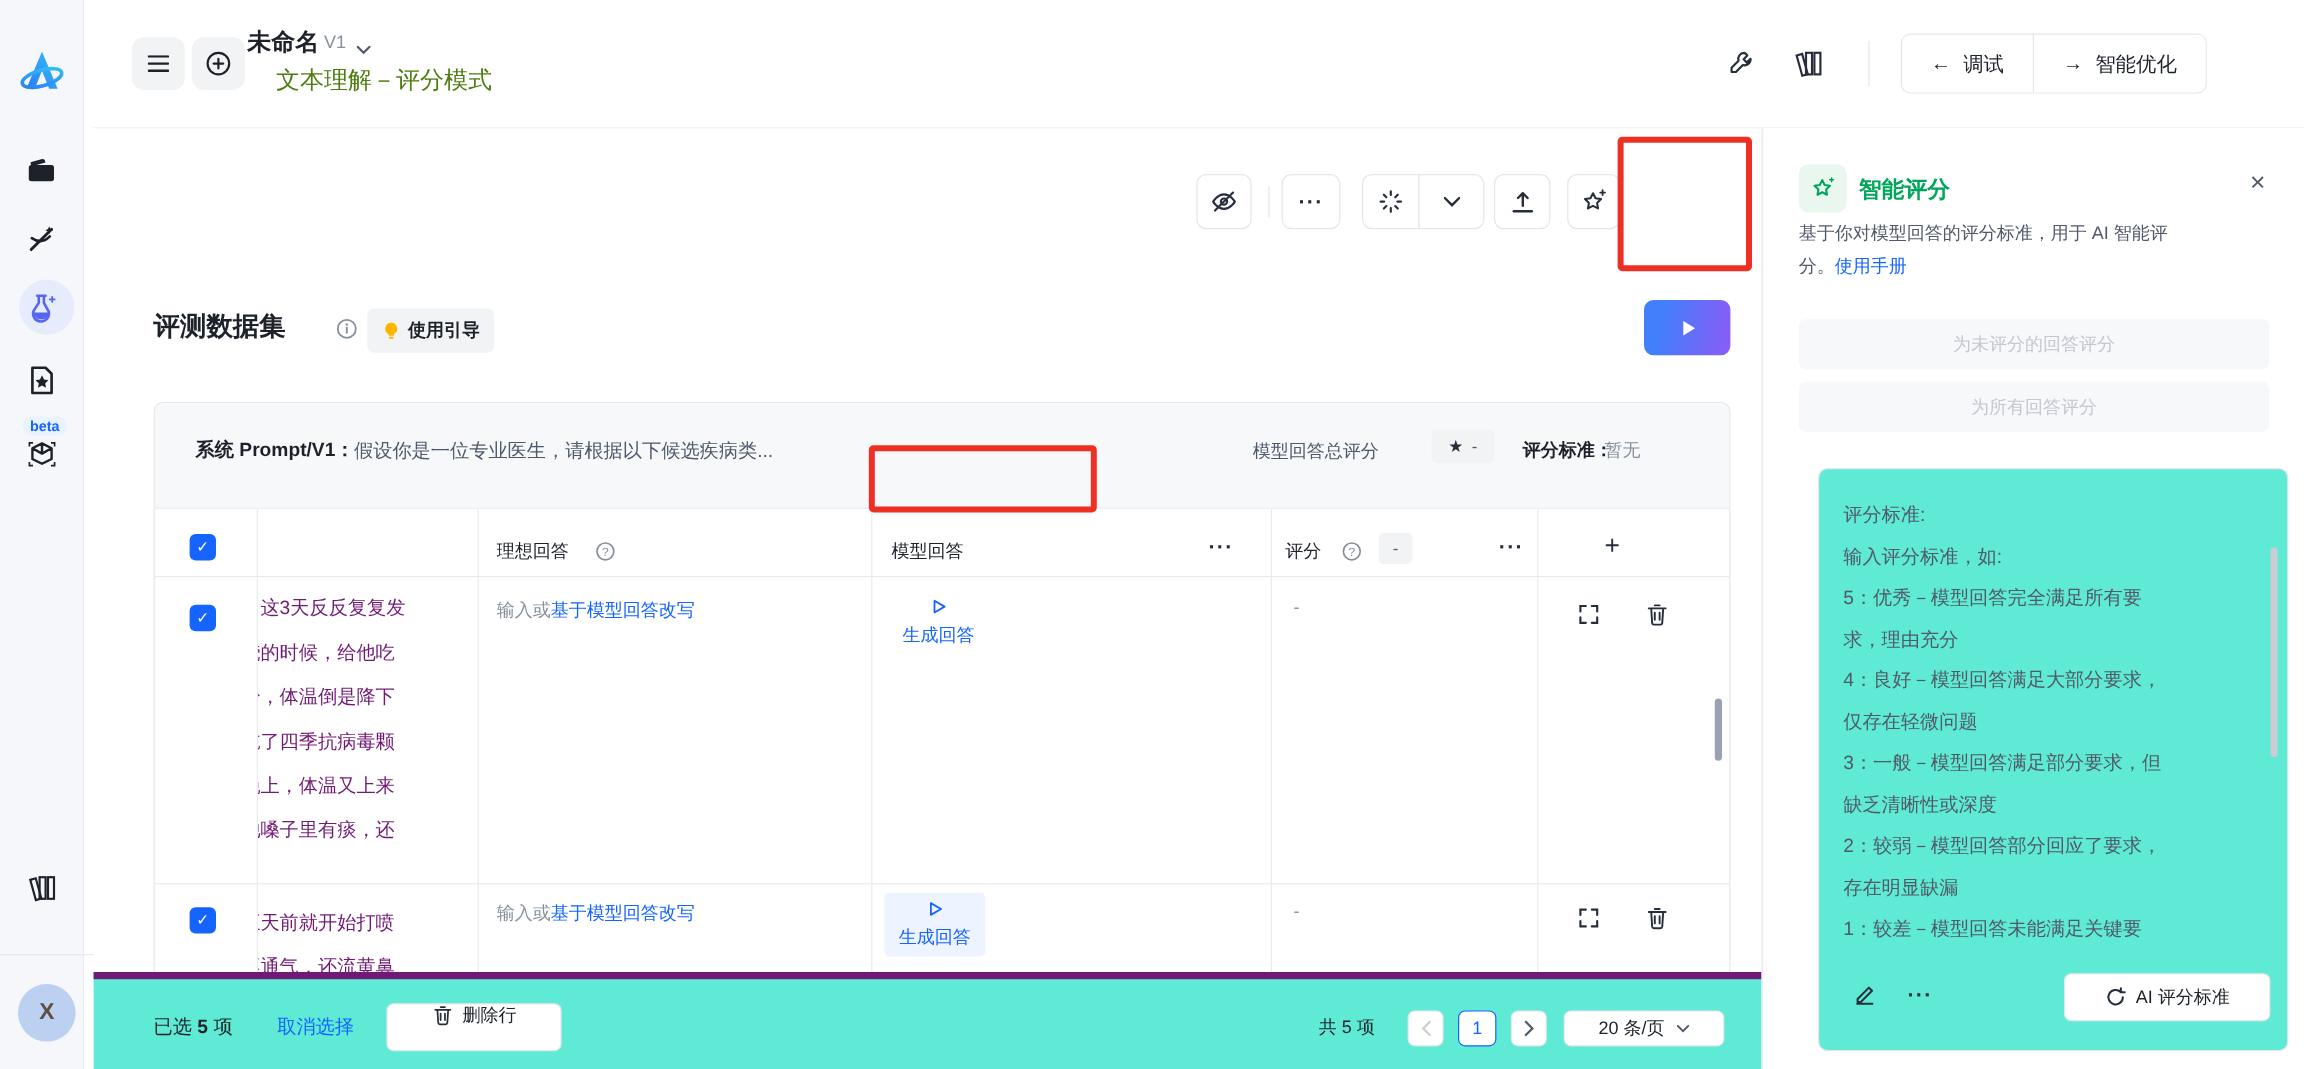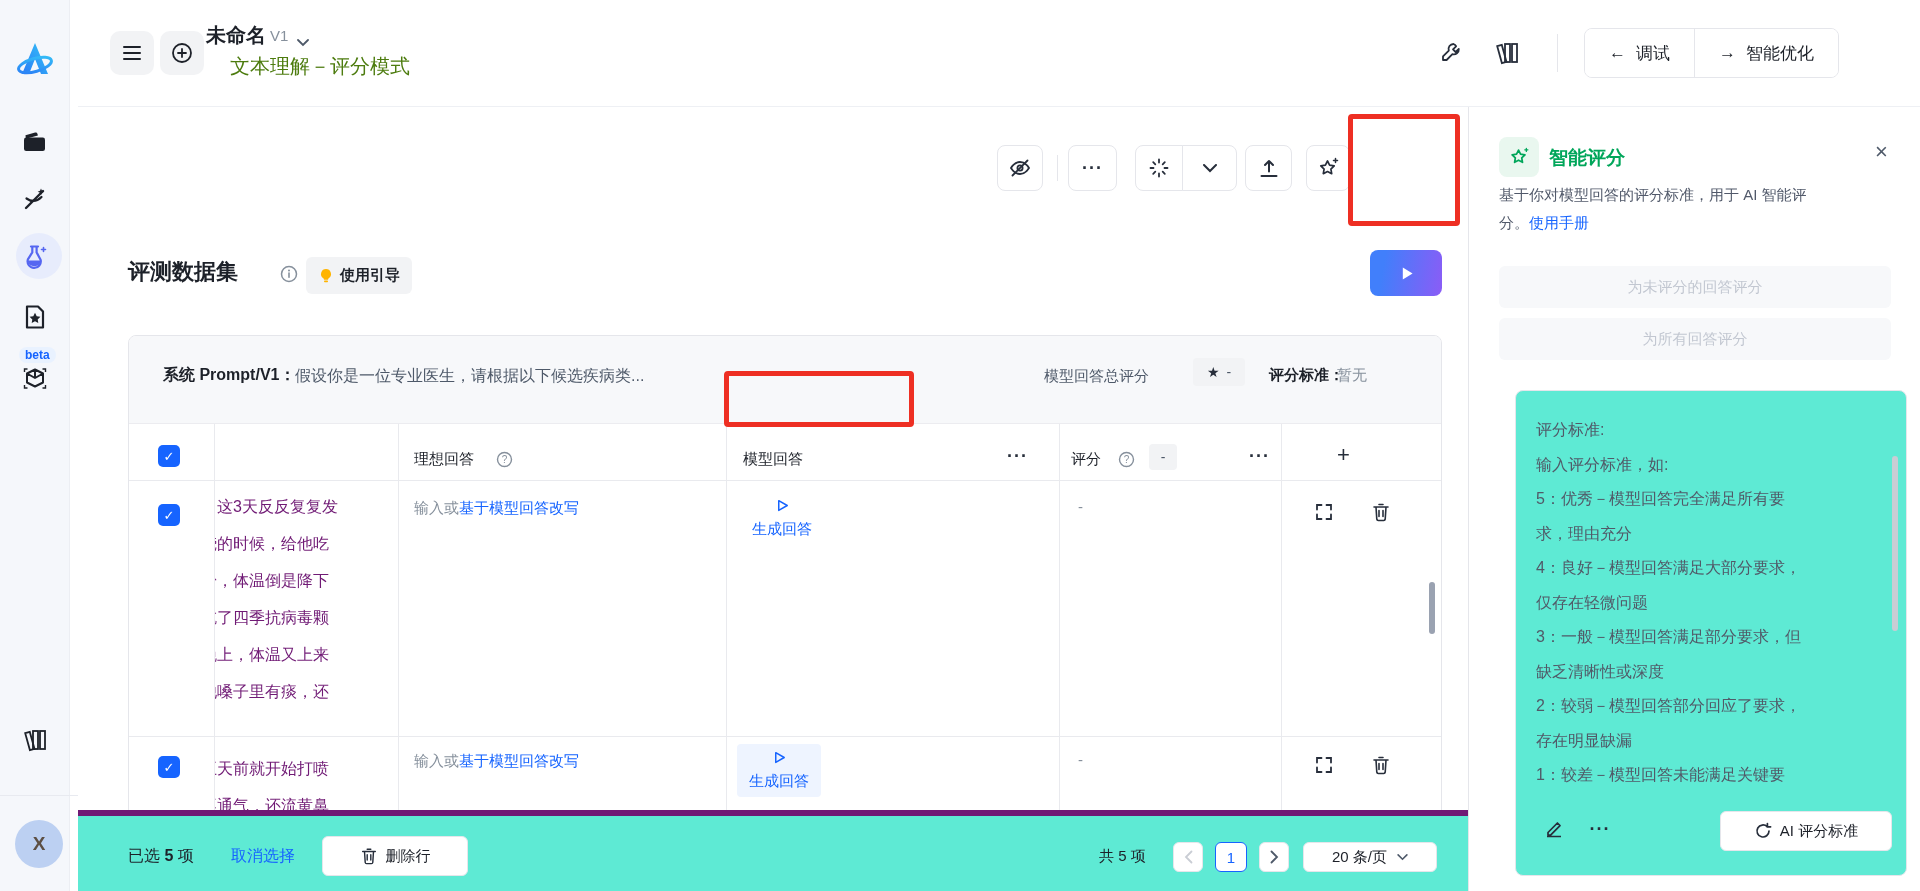--- a/index.html
+++ b/index.html
@@ -347,21 +347,21 @@
 
   </div>
 
   <div class="mfooter">
     <span class="abs" style="left:50px;top:30px;font-size:16px;">
       <span>已选</span>
       <span style="font-weight:700;">5</span>
       <span>项</span>
     </span>
     <span class="link abs" style="left:153px;top:30px;font-size:16px;">取消选择</span>
-    <div class="abs" style="left:244px;top:20px;width:146px;height:40px;border:1px solid #e5e6eb;border-radius:6px;display:flex;align-items:center;justify-content:center;gap:8px;font-size:15px;cursor:pointer;background:#fff;">
+    <div class="abs" style="left:244px;top:20px;width:146px;height:40px;border:1px solid #e5e6eb;border-radius:6px;display:flex;justify-content:center;gap:8px;font-size:15px;cursor:pointer;background:#fff;">
       <svg width="18" height="18" viewBox="0 0 20 20">
         <path d="M3 5h14M8 2.5h4M5 5l.8 12.2a1.5 1.5 0 0 0 1.5 1.3h5.4a1.5 1.5 0 0 0 1.5-1.3L15 5M8 8.5v6M12 8.5v6" fill="none" stroke="#272e3b" stroke-width="1.6" stroke-linecap="round"></path>
       </svg>
       <span>删除行</span>
     </div>
 
     <span class="abs" style="left:1021px;top:31px;font-size:15px;">共 5 项</span>
     <div class="pg-btn" style="left:1095px;top:26px;">
       <svg width="9" height="14" viewBox="0 0 9 14">
           <path d="M7.5 1.5L2 7l5.5 5.5" fill="none" stroke="#c9cdd4" stroke-width="1.8" stroke-linecap="round"></path>

